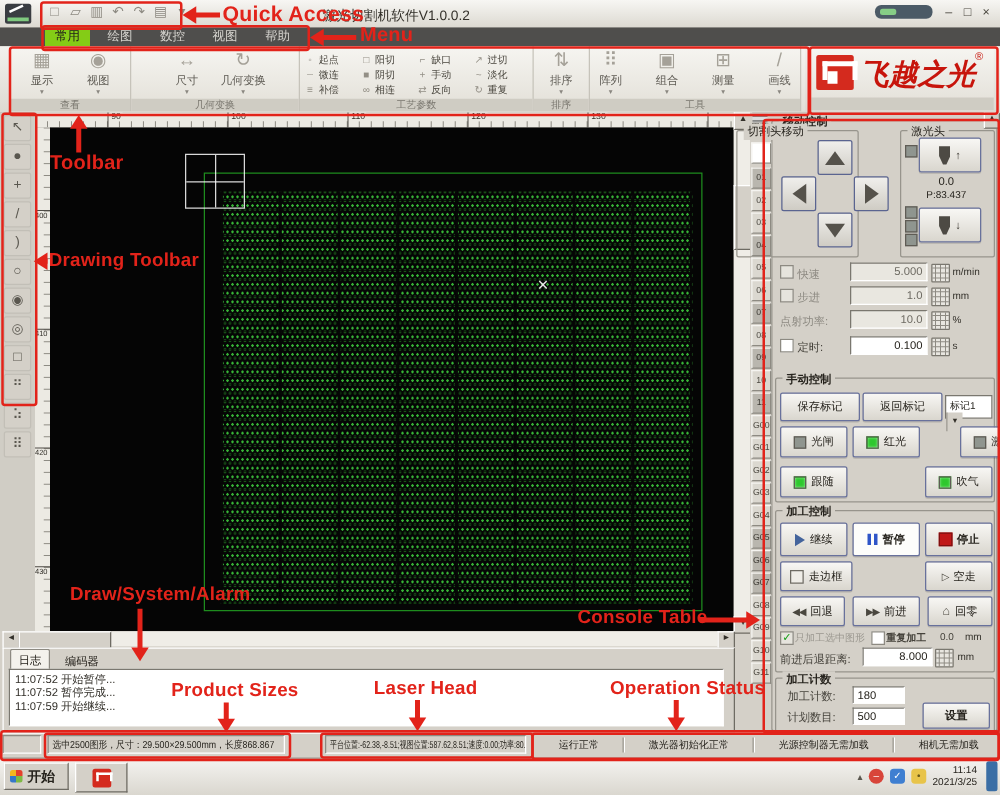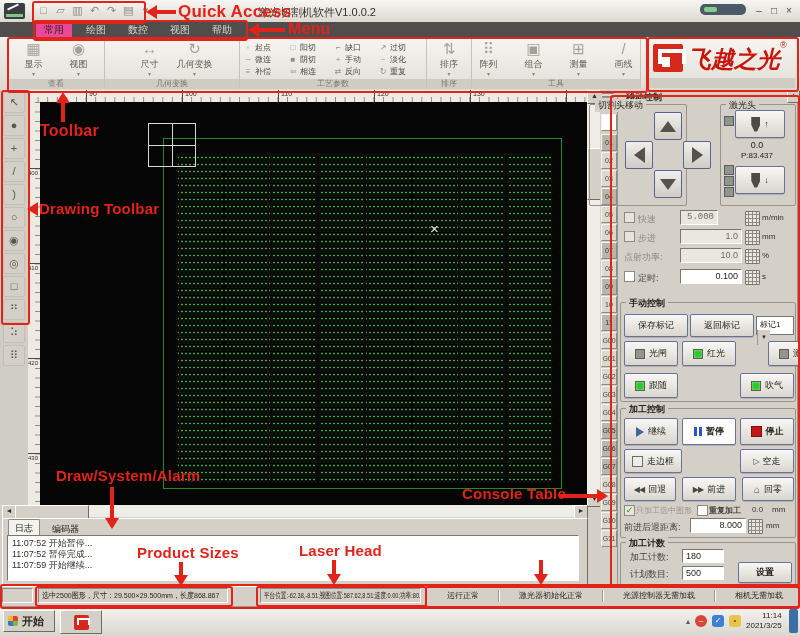--- a/index.html
+++ b/index.html
@@ -17,21 +17,21 @@
   .qa-ic{width:13px;height:13px;font-size:11px;line-height:13px;text-align:center;color:#8d8a82;}
   #win-title{left:258px;top:5px;font-size:11px;color:#33302a;}
   #title-pill{left:700px;top:4px;width:46px;height:11px;background:#4b5a66;border-radius:5px;}
   #title-pill::before{content:"";position:absolute;left:4px;top:3px;width:13px;height:5px;background:#86cd86;border-radius:2px;}
   #win-controls{left:753px;top:4px;display:flex;gap:3px;}
   .wc{width:12px;height:13px;font-size:10px;line-height:13px;text-align:center;color:#4a473f;}
   
   #menubar{left:0;top:22px;width:800px;height:15px;background:#4f4e4c;}
   #menu-tabs{left:36px;top:22px;height:15px;display:flex;gap:6px;}
   .mtab{padding:0 8px;font-size:10px;line-height:15px;color:#d6d4cf;}
-  .mtab.active{background:#ec4899;color:#22201b;border-radius:2px 2px 0 0;}
+  .mtab.active{background:#84cc16;color:#22201b;border-radius:2px 2px 0 0;}
   
   #ribbon{left:8px;top:37px;width:636px;height:52px;background:linear-gradient(#f6f5f1,#e2dfd7);display:flex;}
   #ribbon-edge{left:0;top:37px;width:800px;height:53px;background:linear-gradient(#f2f1ed,#ddd9d1);z-index:0;border-bottom:1px solid #a8a59d;}
   .rgroup{position:relative;height:52px;border-right:1px solid #c6c3ba;display:flex;flex-direction:column;}
   .rginner{flex:1;display:flex;justify-content:center;align-items:flex-start;gap:3px;padding-top:2px;}
   .rbb{display:flex;flex-direction:column;align-items:center;min-width:38px;padding:0 2px;}
   .ric{font-size:15px;color:#a5a198;height:19px;line-height:19px;}
   .rlb{font-size:9px;color:#5e5b54;white-space:nowrap;}
   .rcaret{font-size:6px;color:#8a8780;line-height:6px;}
   .rgsmall{flex-direction:column;align-items:stretch;gap:0;padding:3px 2px 0 4px;}
@@ -538,20 +538,21 @@
   <div class="rbox" style="left:425px;top:586px;width:371px;height:18px;"></div>
 
   <div class="ann" style="left:178px;top:2px;font-size:17px;">Quick Access</div>
   <div class="ann" style="left:288px;top:20px;font-size:16px;">Menu</div>
   <div class="ann" style="left:40px;top:122px;font-size:16px;">Toolbar</div>
   <div class="ann" style="left:39px;top:200px;">Drawing Toolbar</div>
   <div class="ann" style="left:56px;top:467px;">Draw/System/Alarm</div>
   <div class="ann" style="left:462px;top:485px;">Console Table</div>
   <div class="ann" style="left:137px;top:544px;">Product Sizes</div>
   <div class="ann" style="left:299px;top:542px;">Laser Head</div>
+  <div class="ann" style="left:488px;top:542px;">Operation Status</div>
 
   <div class="ar ar-left" style="left:146px;top:5px;width:30px;height:13px;"></div>
   <div class="ar ar-left" style="left:248px;top:23px;width:37px;height:13px;"></div>
   <div class="ar ar-up" style="left:56px;top:92px;width:14px;height:30px;"></div>
   <div class="ar ar-left" style="left:27px;top:202px;width:11px;height:13px;"></div>
   <div class="ar ar-down" style="left:105px;top:487px;width:14px;height:42px;"></div>
   <div class="ar ar-right" style="left:560px;top:489px;width:48px;height:13px;"></div>
   <div class="ar ar-down" style="left:174px;top:562px;width:14px;height:24px;"></div>
   <div class="ar ar-down" style="left:327px;top:560px;width:14px;height:25px;"></div>
   <div class="ar ar-down" style="left:534px;top:560px;width:14px;height:25px;"></div>
@@ -574,21 +575,21 @@
     <div class="layer-btn" style="top: 404px;">G04</div>
     <div class="layer-btn dim" style="top: 422px;">G05</div>
     <div class="layer-btn dim" style="top: 440px;">G06</div>
     <div class="layer-btn dim" style="top: 458px;">G07</div>
     <div class="layer-btn" style="top: 476px;">G08</div>
     <div class="layer-btn" style="top: 494px;">G09</div>
     <div class="layer-btn" style="top: 512px;">G10</div>
     <div class="layer-btn" style="top: 530px;">G11</div>
     <span class="cb dis" style="left: 624px; top: 212px;"></span>
     <span class="flabel" style="left: 638px; top: 213px; color: rgb(141, 138, 130);">快速</span>
-    <div class="field dis" style="left: 680px; top: 210px; width: 38px; font-family: Liberation Mono, monospace;">5.000</div>
+    <div class="field dis" style="left: 680px; top: 210px; width: 62px;">5.000</div>
     <span class="kbtn" style="left: 745px; top: 211px;"></span>
     <span class="funit" style="left: 762px; top: 213px;">m/min</span>
     <span class="cb dis" style="left: 624px; top: 231px;"></span>
     <span class="flabel" style="left: 638px; top: 232px; color: rgb(141, 138, 130);">步进</span>
     <div class="field dis" style="left: 680px; top: 229px; width: 62px;">1.0</div>
     <span class="kbtn" style="left: 745px; top: 230px;"></span>
     <span class="funit" style="left: 762px; top: 232px;">mm</span>
     <span class="flabel" style="left: 624px; top: 251px; color: rgb(141, 138, 130);">点射功率:</span>
     <div class="field dis" style="left: 680px; top: 248px; width: 62px;">10.0</div>
     <span class="kbtn" style="left: 745px; top: 249px;"></span>

